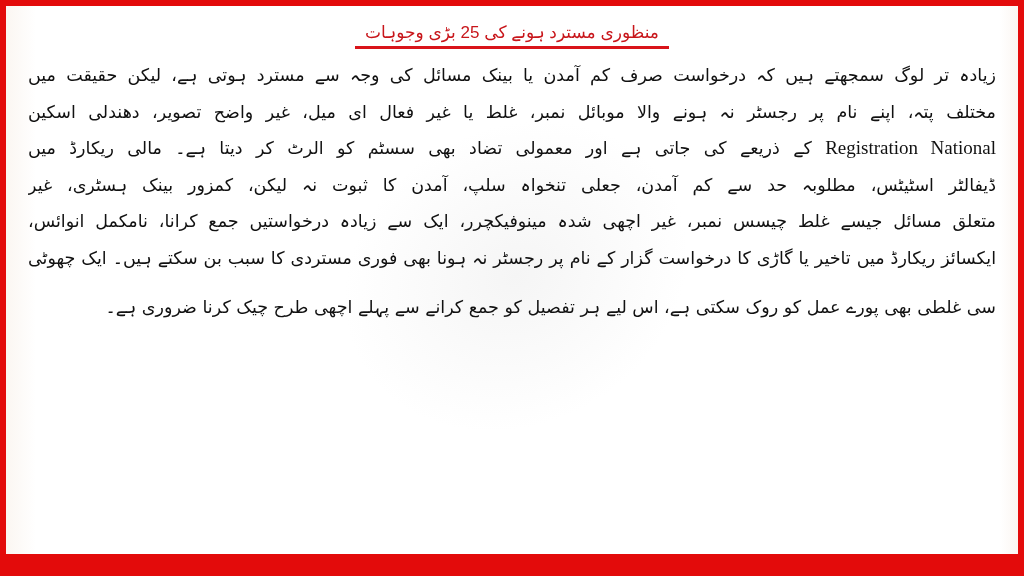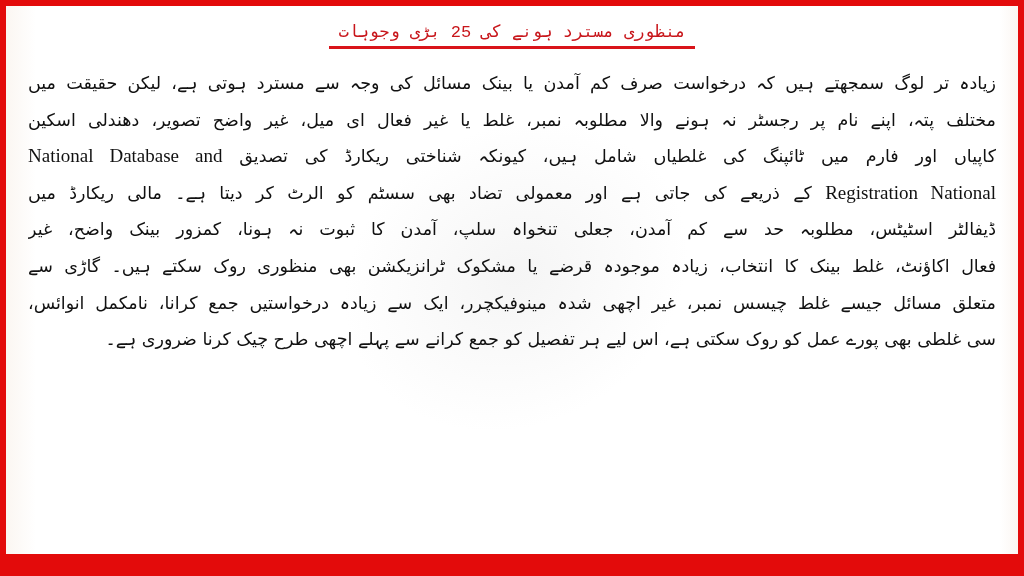--- a/index.html
+++ b/index.html
@@ -40,49 +40,50 @@
     }
     .title-wrap {
       position: absolute;
       top: 14px;
       left: 0;
       right: 0;
       text-align: center;
     }
     .title {
       display: inline-block;
-      font-family: Liberation Mono, monospace;
+      font-family: Liberation Sans, sans-serif;
       font-size: 17px;
       color: #c8161b;
       direction: rtl;
       line-height: 26px;
       border-bottom: 3px solid #d9141a;
       padding: 0 10px 0 10px;
     }
     .body-text {
       position: absolute;
-      top: 60px;
+      top: 52px;
       left: 22px;
       right: 22px;
       font-family: "DejaVu Sans", sans-serif;
       font-size: 17.5px;
       color: #111111;
     }
     .line {
       direction: rtl;
       text-align: justify;
       text-align-last: justify;
       height: 36.6px;
       line-height: 34px;
       white-space: nowrap;
       overflow: hidden;
       unicode-bidi: plaintext;
     }
     .line.last {
       text-align-last: right;
+      margin-top: 12px;
     }
     .en {
       font-family: "Liberation Serif", serif;
       font-size: 19px;
       direction: ltr;
       unicode-bidi: isolate;
     }
   </style>
 </head>
 <body>
@@ -90,28 +91,24 @@
 <div class="frame">
   <div class="inner">
     <div class="watermark"></div>
 
     <div class="title-wrap">
       <span class="title">منظوری مسترد ہونے کی 25 بڑی وجوہات</span>
     </div>
 
     <div class="body-text">
       <div class="line">زیادہ تر لوگ سمجھتے ہیں کہ درخواست صرف کم آمدن یا بینک مسائل کی وجہ سے مسترد ہوتی ہے، لیکن حقیقت میں</div>
-      <div class="line">مختلف پتہ، اپنے نام پر رجسٹر نہ ہونے والا مطلوبہ نمبر، غلط یا غیر فعال ای میل، غیر واضح تصویر، دھندلی اسکین</div>
-      <div class="line">
-        <span>کاپیاں اور فارم میں ٹائپنگ کی غلطیاں شامل ہیں، کیونکہ شناختی ریکارڈ کی تصدیق</span>
-        <span class="en">National Database and</span>
-      </div>
+      <div class="line">مختلف پتہ، اپنے نام پر رجسٹر نہ ہونے والا موبائل نمبر، غلط یا غیر فعال ای میل، غیر واضح تصویر، دھندلی اسکین</div>
       <div class="line">
         <span class="en">Registration National</span>
         <span>کے ذریعے کی جاتی ہے اور معمولی تضاد بھی سسٹم کو الرٹ کر دیتا ہے۔ مالی ریکارڈ میں</span>
       </div>
-      <div class="line">ڈیفالٹر اسٹیٹس، مطلوبہ حد سے کم آمدن، جعلی تنخواہ سلپ، آمدن کا ثبوت نہ ہونا، کمزور بینک واضح، غیر</div>
-      <div class="line">فعال اکاؤنٹ، غلط بینک کا انتخاب، زیادہ موجودہ قرضے یا مشکوک ٹرانزیکشن بھی منظوری روک سکتے ہیں۔ گاڑی سے</div>
+      <div class="line">ڈیفالٹر اسٹیٹس، مطلوبہ حد سے کم آمدن، جعلی تنخواہ سلپ، آمدن کا ثبوت نہ لیکن، کمزور بینک ہسٹری، غیر</div>
       <div class="line">متعلق مسائل جیسے غلط چیسس نمبر، غیر اچھی شدہ مینوفیکچرر، ایک سے زیادہ درخواستیں جمع کرانا، نامکمل انوائس،</div>
+      <div class="line">ایکسائز ریکارڈ میں تاخیر یا گاڑی کا درخواست گزار کے نام پر رجسٹر نہ ہونا بھی فوری مستردی کا سبب بن سکتے ہیں۔ ایک چھوٹی</div>
       <div class="line last">سی غلطی بھی پورے عمل کو روک سکتی ہے، اس لیے ہر تفصیل کو جمع کرانے سے پہلے اچھی طرح چیک کرنا ضروری ہے۔</div>
     </div>
   </div>
 </div>
 
 </body></html>

